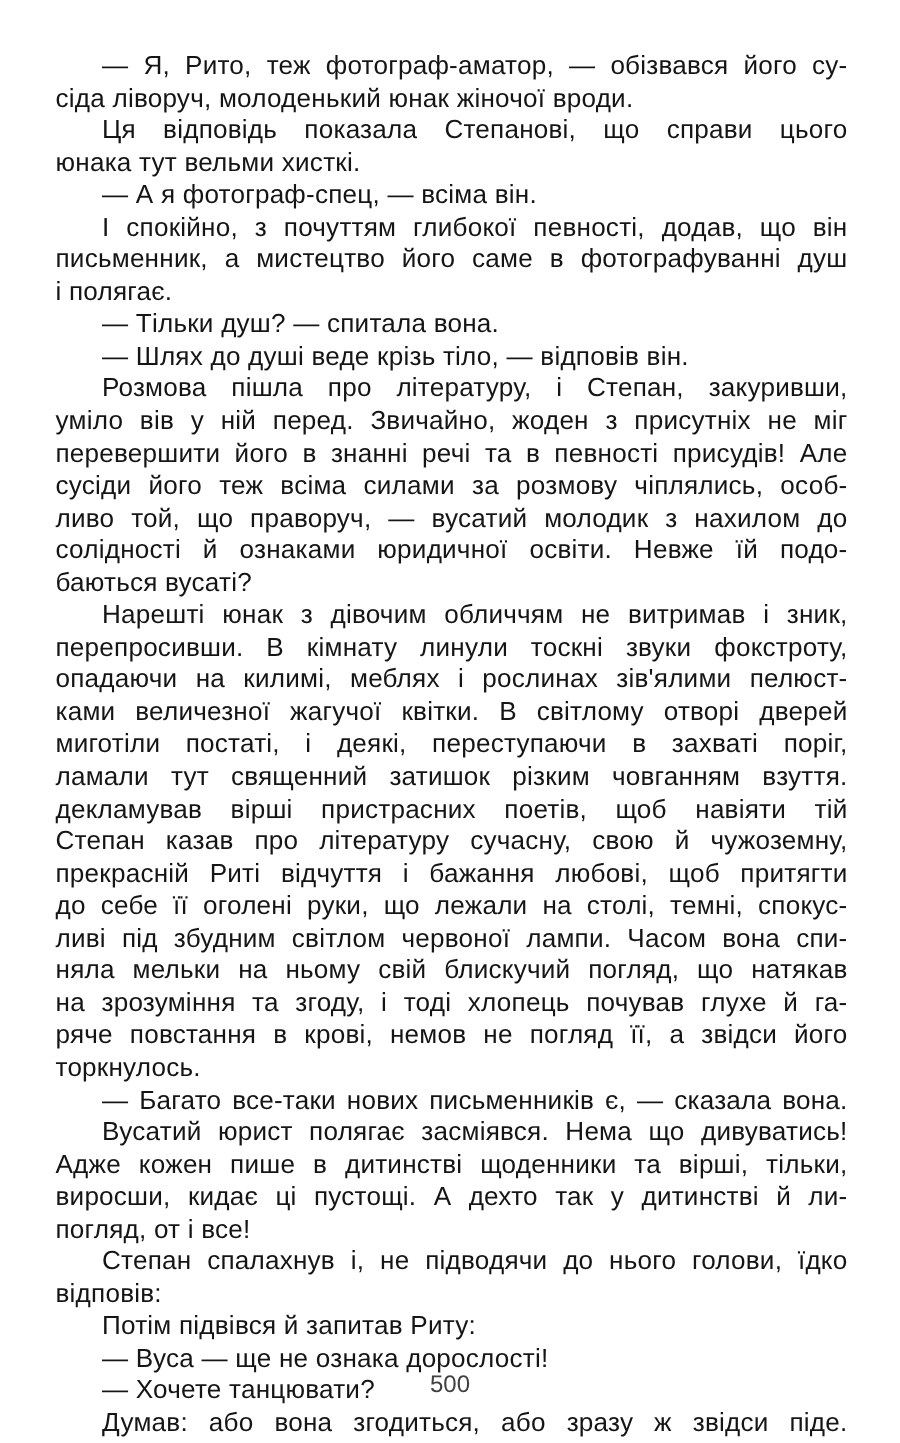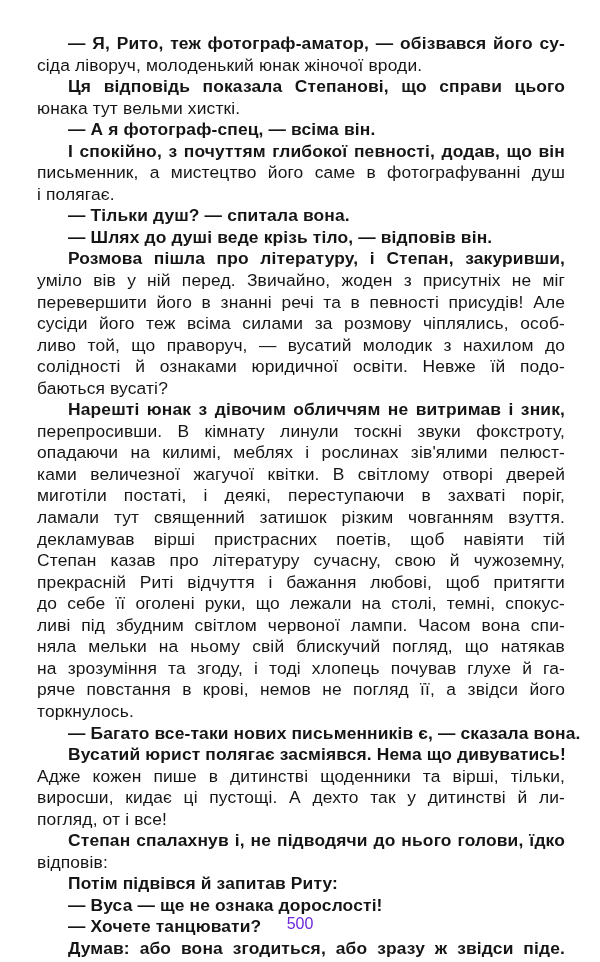--- a/index.html
+++ b/index.html
@@ -5,24 +5,24 @@
   html, body { margin: 0; padding: 0; background: #ffffff; }
   body { width: 600px; height: 962px; position: relative; overflow: hidden; }
   .page {
     position: absolute; left: 37px; top: 33px; width: 528px;
     font-family: "Liberation Sans", "DejaVu Sans", sans-serif;
     font-size: 17.4px; line-height: 21.55px; color: #151515;
     letter-spacing: 0.15px;
   }
   .line { display: block; white-space: nowrap; text-align: justify; text-align-last: justify; height: 21.55px; }
   .line.last { text-align-last: left; }
-  .line.indent { padding-left: 31px; font-weight: bold; }
+  .line.indent { padding-left: 31px; }
   .page-number {
     position: absolute; left: 0; width: 600px; top: 915px; text-align: center;
-    font-family: "Liberation Sans", "DejaVu Sans", sans-serif; font-size: 16px; color: #6d28d9;
+    font-family: "Liberation Sans", "DejaVu Sans", sans-serif; font-size: 16px; color: #404040;
   }
 </style>
 </head>
 <body>
 
 <div class="page" id="page-body">
     <span class="line indent">— Я, Рито, теж фотограф-аматор, — обізвався його су-</span>
     <span class="line last">сіда ліворуч, молоденький юнак жіночої вроди.</span>
     <span class="line indent">Ця відповідь показала Степанові, що справи цього</span>
     <span class="line last">юнака тут вельми хисткі.</span>

